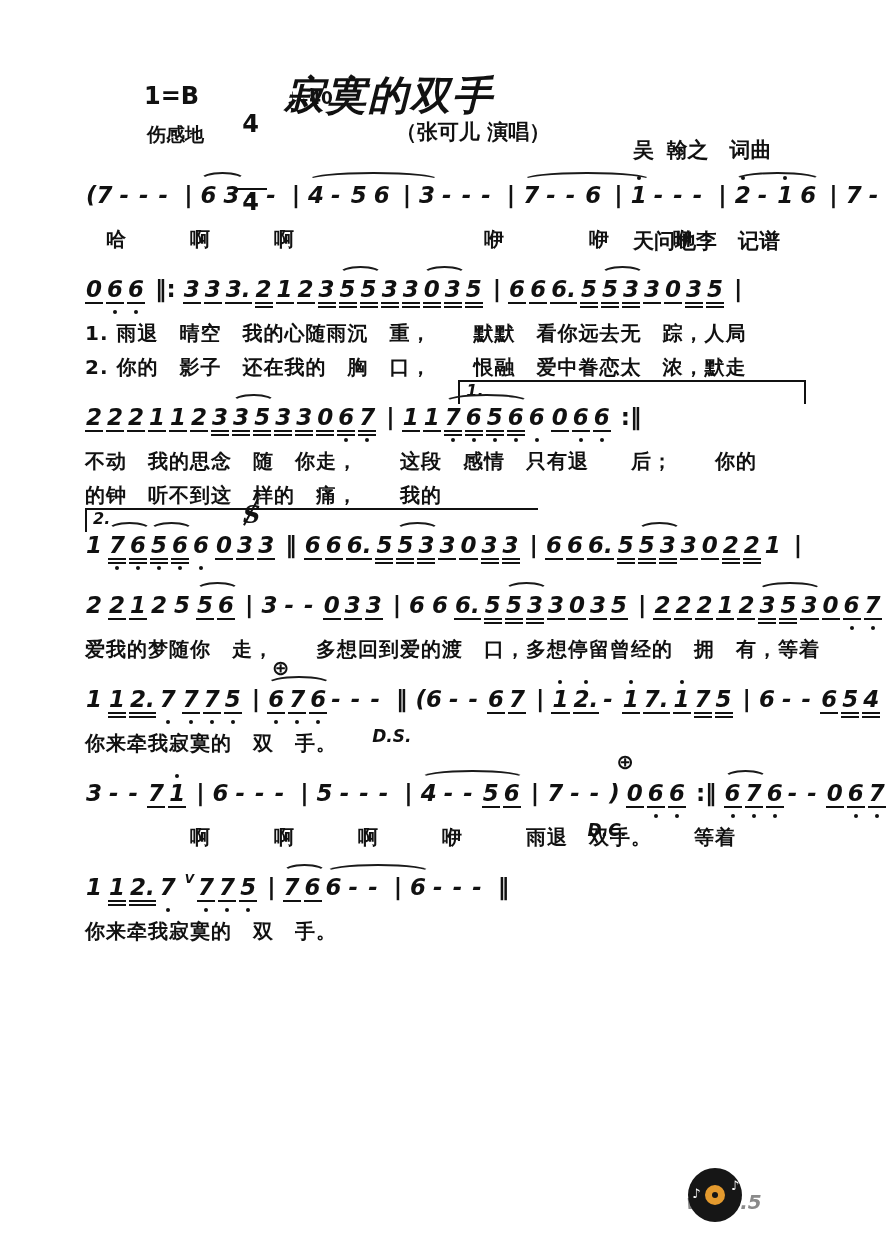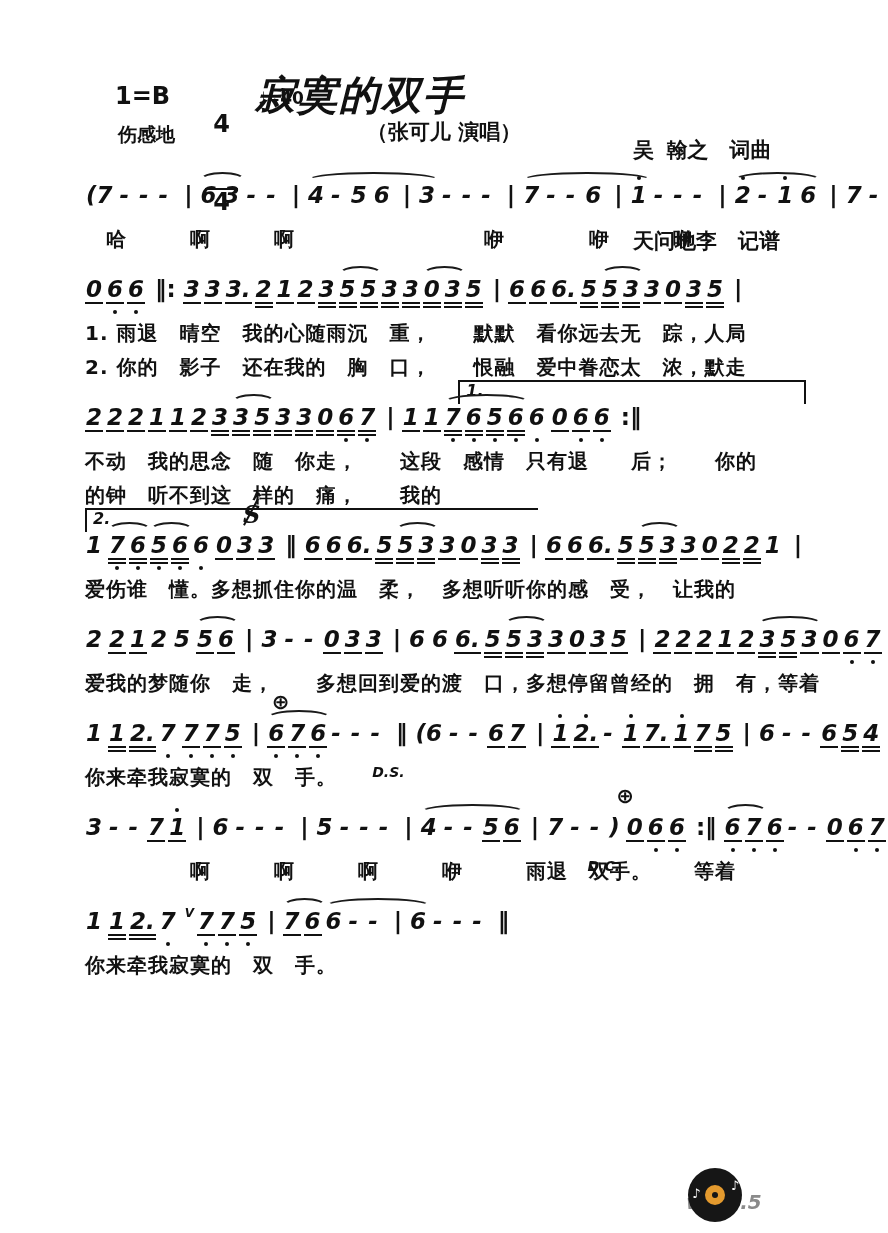--- a/index.html
+++ b/index.html
@@ -1,19 +1,19 @@
 <!DOCTYPE html>
 <html><head>
 <meta charset="utf-8">
 <style>
   html,body{margin:0;padding:0;background:#e8e8e8;}
   #page{position:relative;width:888px;height:1233px;background:#ffffff;overflow:hidden;
         font-family:"DejaVu Sans",sans-serif;color:#111;}
   
-  .hdr-abs{position:absolute;white-space:pre;}
+  .hdr-abs{position:absolute;white-space:pre;margin-left:29px;}
   .key{left:115px;top:82px;font-size:24px;font-weight:bold;}
   .meter{left:205px;top:62px;text-align:center;font-weight:bold;font-size:24px;line-height:1.05;}
   .meter .num{display:block;padding:0 6px;}
   .meter .den{display:block;border-top:2px solid #111;padding:0 6px;}
   .tempo{left:258px;top:88px;font-size:17px;font-weight:bold;}
   .mood{left:118px;top:122px;font-size:19px;font-weight:bold;text-align:center;}
   .title{left:0;top:68px;width:720px;text-align:center;font-size:40px;font-weight:bold;
          font-style:italic;letter-spacing:2px;}
   .subtitle{left:0;top:118px;width:888px;text-align:center;font-size:21px;font-weight:bold;}
   .credits{right:108px;top:76px;text-align:left;font-size:21px;font-weight:bold;line-height:1.45;font-family:Liberation Mono, monospace;}
@@ -37,21 +37,21 @@
         border-top:2px solid #1a1a1a;border-radius:50%;}
   .volta{position:absolute;top:-24px;height:22px;border-top:2px solid #111;
          border-left:2px solid #111;font-size:16px;font-weight:bold;font-style:italic;
          padding-left:6px;line-height:1.1;}
   .volta.closed{border-right:2px solid #111;}
   .segno{position:absolute;top:-32px;font-size:24px;font-weight:bold;font-style:italic;
          font-family:"DejaVu Serif",serif;}
   .segno::before{content:'';position:absolute;left:7px;top:-3px;width:2px;height:30px;
                  background:#111;transform:rotate(28deg);}
   .coda{position:absolute;top:-30px;font-size:21px;font-weight:bold;font-style:normal;}
-  .mark{position:absolute;bottom:-24px;font-size:14px;font-weight:bold;font-style:italic;}
+  .mark{position:absolute;bottom:-24px;font-size:17px;font-weight:bold;font-style:italic;}
   .lyrics{font-weight:bold;font-size:20px;letter-spacing:1px;white-space:pre;
           margin-top:8px;line-height:1.3;}
   .date-row{text-align:right;padding-right:20px;margin-top:26px;font-size:17px;font-weight:bold;}
   
   .watermark{position:absolute;left:688px;top:1168px;display:flex;align-items:center;}
   .wm-url{position:absolute;left:-2px;top:22px;color:#8a8a8a;font-size:20px;
           font-style:italic;font-weight:bold;z-index:0;}
   .vinyl{position:relative;width:54px;height:54px;border-radius:50%;background:#161616;
          z-index:1;flex:0 0 auto;}
   .vinyl::before{content:'';position:absolute;inset:17px;border-radius:50%;background:#E49A2E;}
@@ -239,21 +239,20 @@
           <span class="tok u2">2</span>
           <span class="tok">1</span>
           <span class="tok bar">|</span>
           <span class="volta" style="left: 0%; width: 62%;">2.</span>
           <span class="segno" style="left: 22%;">S</span>
           <i class="slur" style="left: 23px; width: 39px;"></i>
           <i class="slur" style="left: 65px; width: 39px;"></i>
           <i class="slur" style="left: 311px; width: 39px;"></i>
           <i class="slur" style="left: 553px; width: 39px;"></i>
         </div>
-        <div class="lyrics">爱伤谁　懂。多想抓住你的温　柔，　多想听听你的感　受，　让我的</div>
       </div>
     <div class="system">
         <div class="notes-row">
           <span class="tok">2</span>
           <span class="tok u1">2</span>
           <span class="tok u1">1</span>
           <span class="tok">2</span>
           <span class="tok">5</span>
           <span class="tok u1">5</span>
           <span class="tok u1">6</span>

